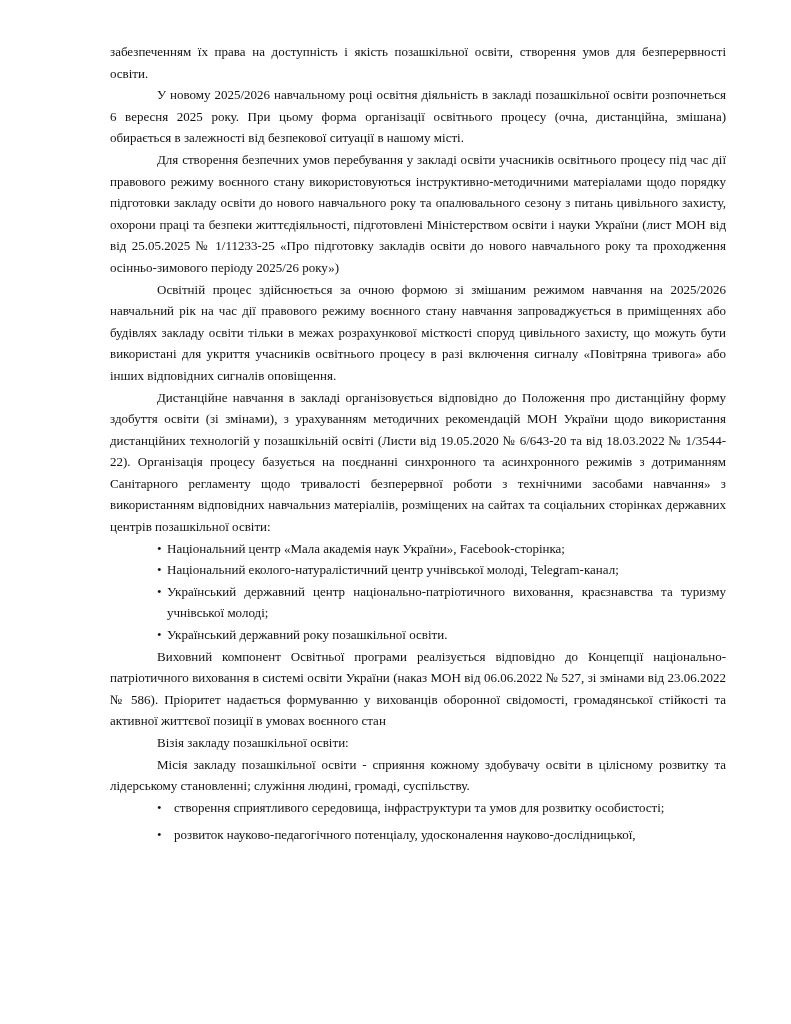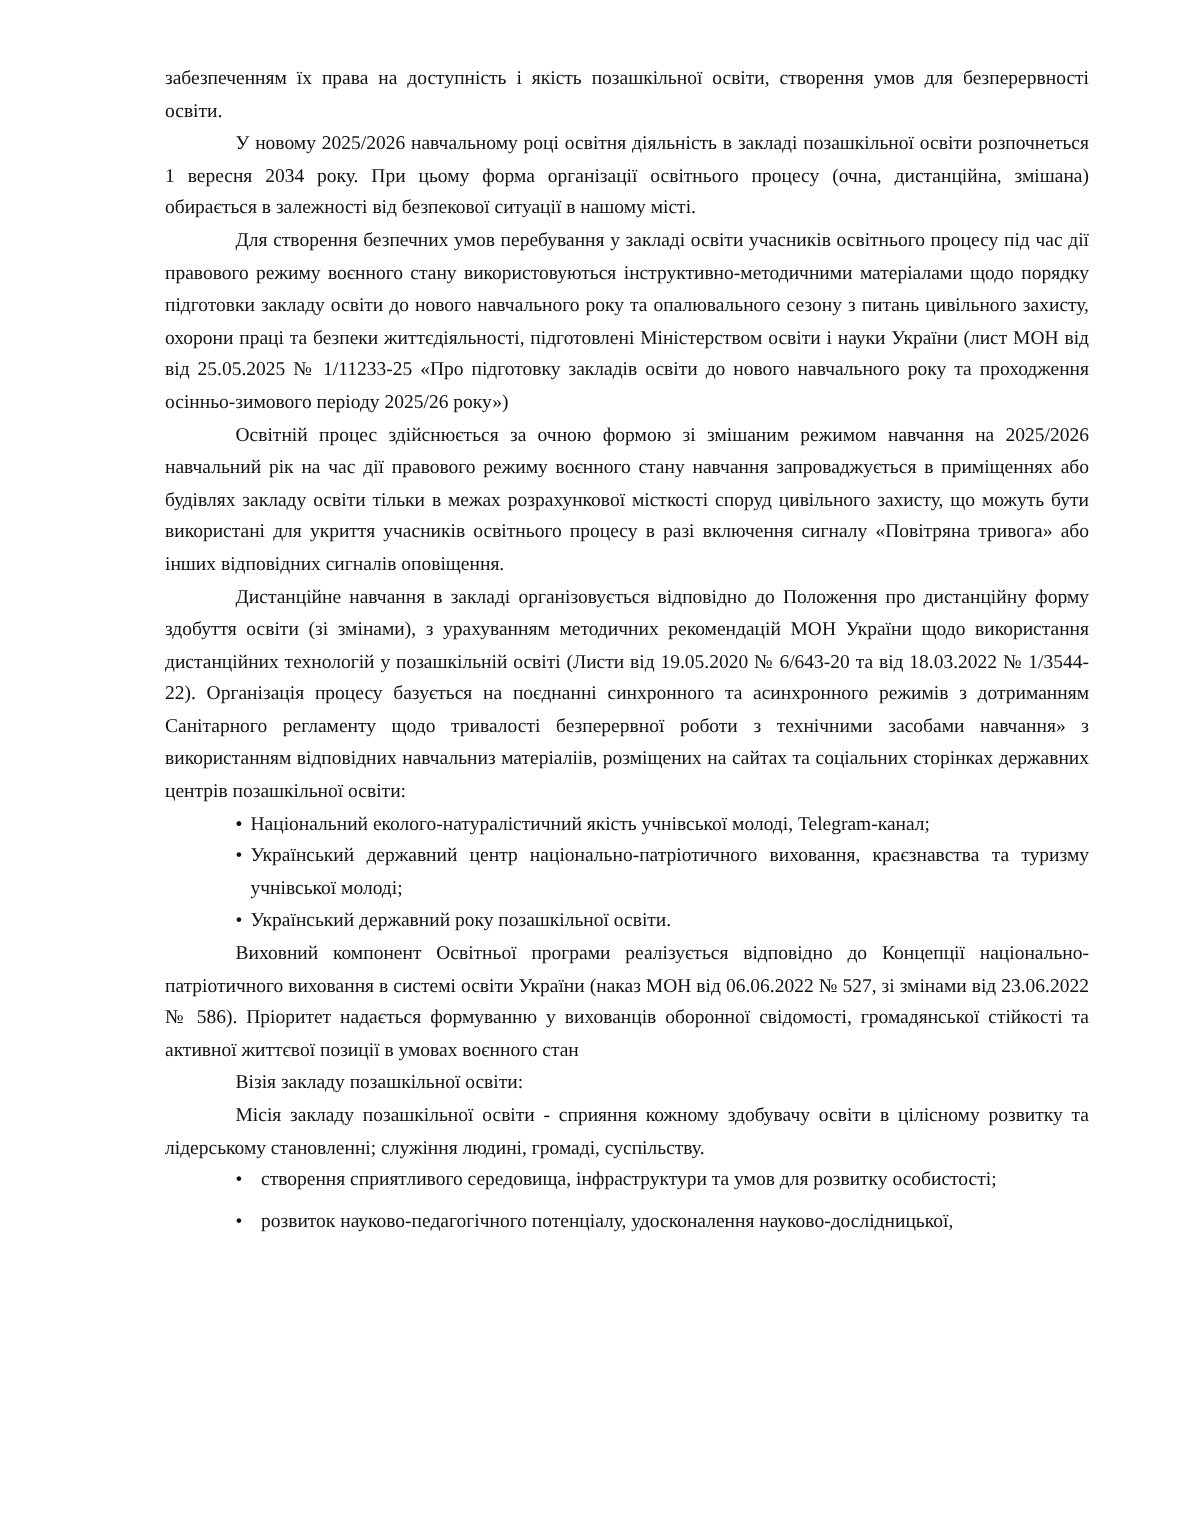--- a/index.html
+++ b/index.html
@@ -19,32 +19,33 @@
   ul.list2 li { position: relative; padding-left: 64px; text-align: justify; text-align-last: left; }
   ul.list2 li .bullet { position: absolute; left: 47px; top: 0; }
   ul.list2 li.gap { margin-bottom: 6px; }
   .heading { font-weight: bold; padding-left: 47px; text-align: left; }
 </style>
 </head>
 <body>
 
 <div class="page">
   <p class="noind">забезпеченням їх права на доступність і якість позашкільної освіти, створення умов для безперервності освіти.</p>
-  <p class="indent">У новому 2025/2026 навчальному році освітня діяльність в закладі позашкільної освіти розпочнеться 1 вересня 2034 року. При цьому форма організації освітнього процесу (очна, дистанційна, змішана) обирається в залежності від безпекової ситуації в нашому місті.</p>
+  <p class="indent">У новому 2025/2026 навчальному році освітня діяльність в закладі позашкільної освіти розпочнеться 6 вересня 2025 року. При цьому форма організації освітнього процесу (очна, дистанційна, змішана) обирається в залежності від безпекової ситуації в нашому місті.</p>
   <p class="indent">Для створення безпечних умов перебування у закладі освіти учасників освітнього процесу під час дії правового режиму воєнного стану використовуються інструктивно-методичними матеріалами щодо порядку підготовки закладу освіти до нового навчального року та опалювального сезону з питань цивільного захисту, охорони праці та безпеки життєдіяльності, підготовлені Міністерством освіти і науки України (лист МОН від від 25.05.2025 № 1/11233-25 «Про підготовку закладів освіти до нового навчального року та проходження осінньо-зимового періоду 2025/26 року»)</p>
   <p class="indent">Освітній процес здійснюється за очною формою зі змішаним режимом навчання на 2025/2026 навчальний рік на час дії правового режиму воєнного стану навчання запроваджується в приміщеннях або будівлях закладу освіти тільки в межах розрахункової місткості споруд цивільного захисту, що можуть бути використані для укриття учасників освітнього процесу в разі включення сигналу «Повітряна тривога» або інших відповідних сигналів оповіщення.</p>
   <p class="indent">Дистанційне навчання в закладі організовується відповідно до Положення про дистанційну форму здобуття освіти (зі змінами), з урахуванням методичних рекомендацій МОН України щодо використання дистанційних технологій у позашкільній освіті (Листи від 19.05.2020 № 6/643-20 та від 18.03.2022 № 1/3544-22). Організація процесу базується на поєднанні синхронного та асинхронного режимів з дотриманням Санітарного регламенту щодо тривалості безперервної роботи з технічними засобами навчання» з використанням відповідних навчальниз матеріаліів, розміщених на сайтах та соціальних сторінках державних центрів позашкільної освіти:</p>
 
   <ul class="list1">
     <li>
       <span class="bullet">•</span>
+      <span>Національний центр «Мала академія наук України», Facebook-сторінка;</span>
     </li>
     <li>
       <span class="bullet">•</span>
-      <span>Національний еколого-натуралістичний якість учнівської молоді, Telegram-канал;</span>
+      <span>Національний еколого-натуралістичний центр учнівської молоді, Telegram-канал;</span>
     </li>
     <li>
       <span class="bullet">•</span>
       <span>Український державний центр національно-патріотичного виховання, краєзнавства та туризму учнівської молоді;</span>
     </li>
     <li>
       <span class="bullet">•</span>
       <span>Український державний року позашкільної освіти.</span>
     </li>
   </ul>

